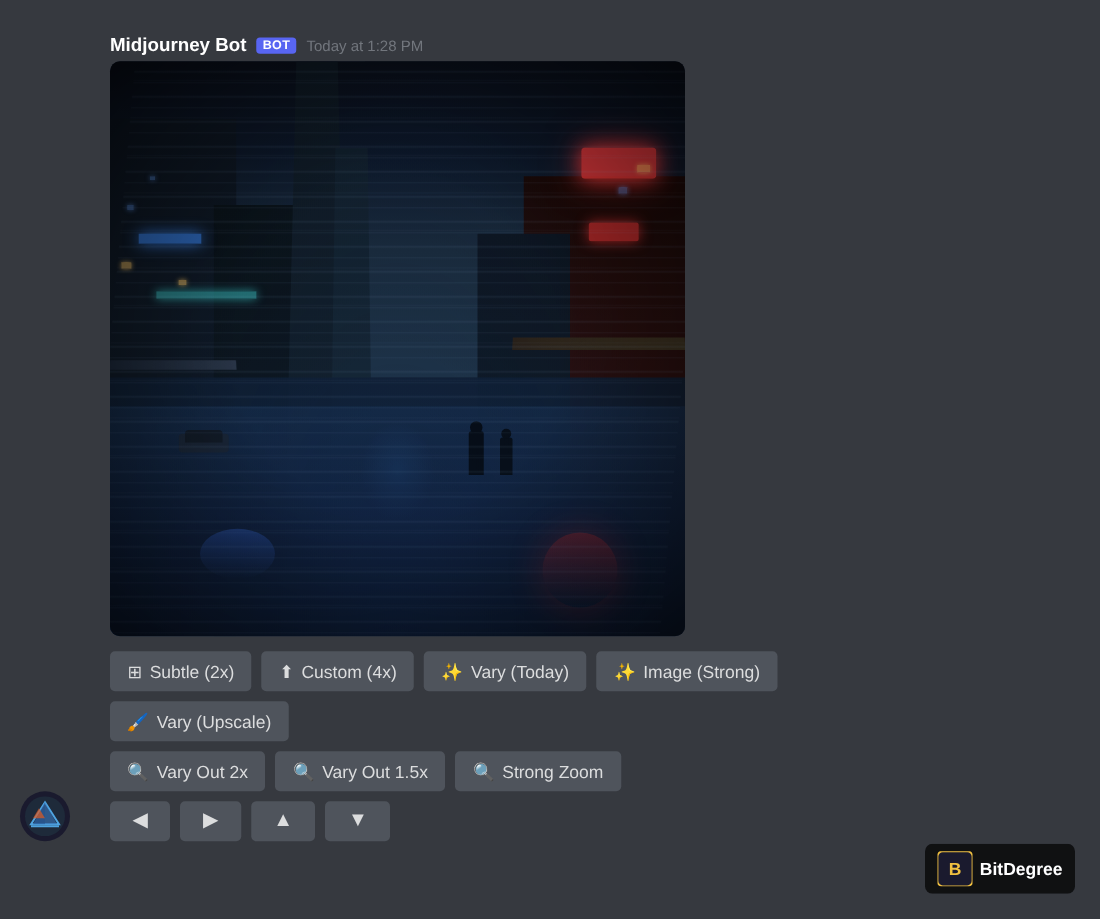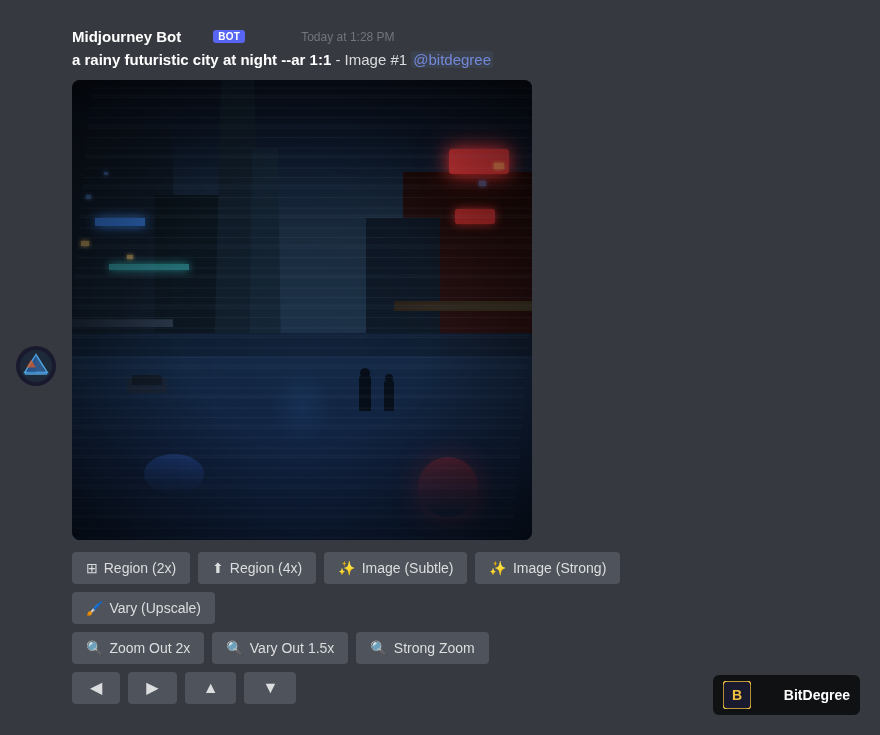--- a/index.html
+++ b/index.html
@@ -6,22 +6,22 @@
     body {
       background-color: #36393f;
       font-family: 'Whitney', 'Helvetica Neue', Helvetica, Arial, sans-serif;
       color: #dcddde;
       width: 880px;
       min-height: 735px;
       padding: 20px 16px;
     }
     .message-container {
       display: flex;
-      align-items: center;
-      gap: 16px;
+      align-items: flex-end;
+      gap: 32px;
       padding: 8px 0;
     }
     .avatar {
       width: 40px;
       height: 40px;
       border-radius: 50%;
       background: #1a1a2e;
       flex-shrink: 0;
       display: flex;
       align-items: center;
@@ -47,26 +47,24 @@
       font-size: 15px;
     }
     .bot-badge {
       background: #5865f2;
       color: #ffffff;
       font-size: 10px;
       font-weight: 700;
       padding: 1px 5px;
       border-radius: 3px;
       letter-spacing: 0.3px;
-      margin-left: 24px;
     }
     .timestamp {
       color: #72767d;
       font-size: 12px;
-      margin-left: 48px;
     }
     .message-text {
       font-size: 15px;
       line-height: 1.4;
       margin-bottom: 10px;
       color: #dcddde;
     }
     .message-text .bold-part {
       font-weight: 700;
       color: #ffffff;
@@ -362,21 +360,20 @@
       gap: 6px;
     }
     .bitdegree-logo {
       width: 28px;
       height: 28px;
     }
     .bitdegree-text {
       color: #ffffff;
       font-weight: 700;
       font-size: 14px;
-      margin-left: 27px;
     }
     
     .city-image .car {
       position: absolute;
       bottom: 32%;
       left: 12%;
       width: 40px;
       height: 15px;
       background: #1a2535;
       border-radius: 3px;
@@ -424,23 +421,20 @@
     </svg>
   </div>
 
   <div class="message-content">
     <div class="message-header">
       <span class="bot-name">Midjourney Bot</span>
       <span class="bot-badge">BOT</span>
       <span class="timestamp">Today at 1:28 PM</span>
     </div>
 
-    <div class="message-text">
-      <span class="bold-part">a rainy futuristic city at night --ar 1:1</span><span> - Image #1 </span><span class="mention">@bitdegree</span>
-    </div>
 
     <div class="image-container">
       <div class="city-image">
 
         <div class="sky"></div>
 
         <div class="bld-left-1"></div>
         <div class="bld-left-2"></div>
         <div class="bld-center-tall"></div>
         <div class="bld-center-2"></div>
@@ -480,47 +474,47 @@
         <div class="atmosphere"></div>
         <div class="vignette"></div>
       </div>
     </div>
 
     <div class="button-rows">
 
       <div class="button-row">
         <button class="action-btn">
           <span class="btn-icon">⊞</span>
-          <span>Region (2x)</span>
+          <span>Subtle (2x)</span>
         </button>
         <button class="action-btn">
           <span class="btn-icon">⬆</span>
-          <span>Region (4x)</span>
+          <span>Custom (4x)</span>
         </button>
         <button class="action-btn">
           <span class="btn-icon">✨</span>
-          <span>Image (Subtle)</span>
+          <span>Vary (Today)</span>
         </button>
         <button class="action-btn">
           <span class="btn-icon">✨</span>
           <span>Image (Strong)</span>
         </button>
       </div>
 
       <div class="button-row">
         <button class="action-btn">
           <span class="btn-icon">🖌️</span>
           <span>Vary (Upscale)</span>
         </button>
       </div>
 
       <div class="button-row">
         <button class="action-btn">
           <span class="btn-icon">🔍</span>
-          <span>Zoom Out 2x</span>
+          <span>Vary Out 2x</span>
         </button>
         <button class="action-btn">
           <span class="btn-icon">🔍</span>
           <span>Vary Out 1.5x</span>
         </button>
         <button class="action-btn">
           <span class="btn-icon">🔍</span>
           <span>Strong Zoom</span>
         </button>
       </div>

